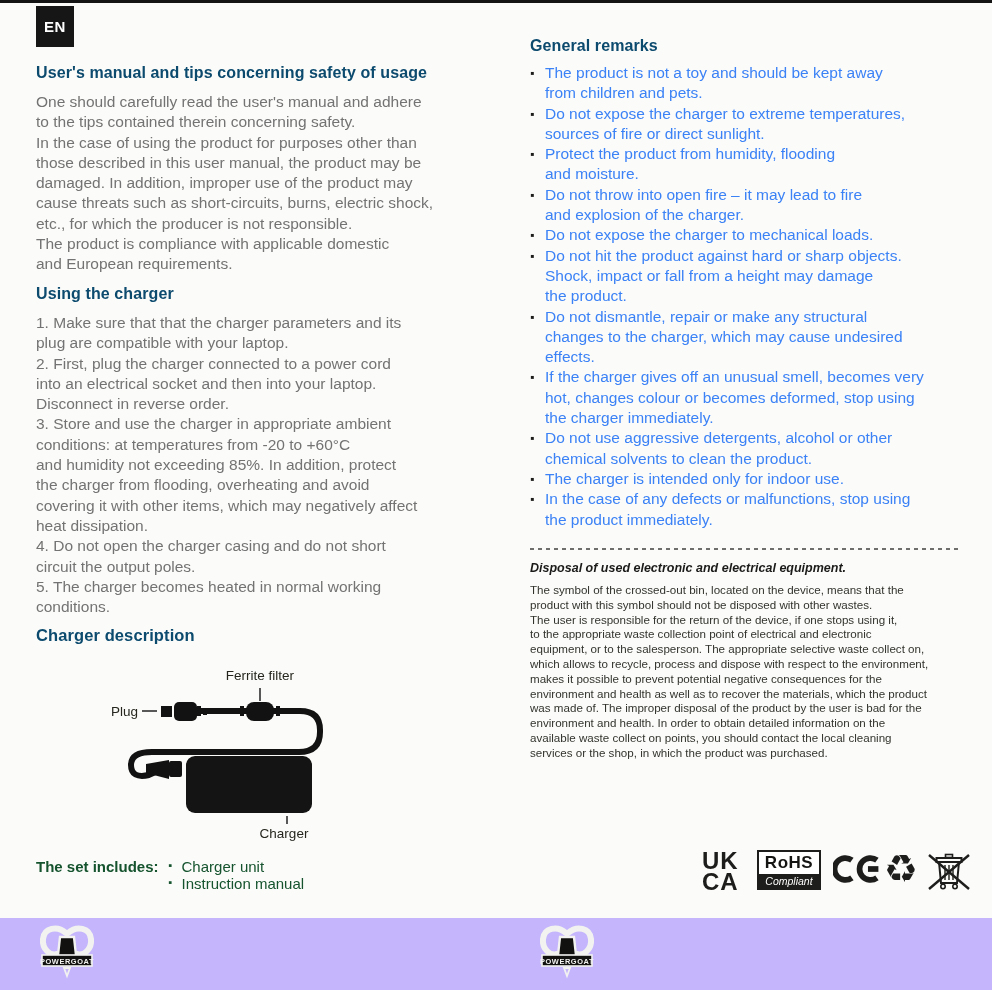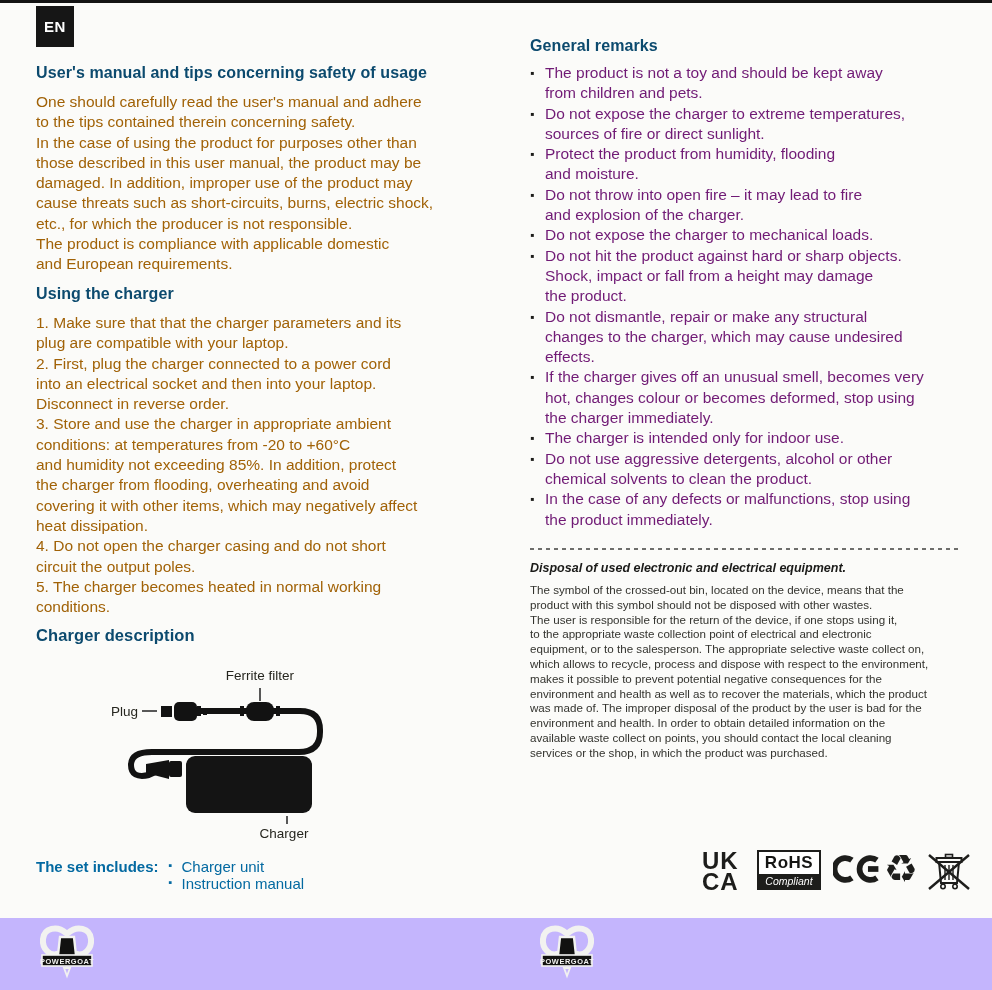--- a/index.html
+++ b/index.html
@@ -18,48 +18,48 @@
     position:absolute;left:36px;top:6px;width:38px;height:41px;
     background:#161616;color:#fff;font-weight:bold;font-size:15px;
     display:flex;align-items:center;justify-content:center;letter-spacing:.5px;
   }
   h2.sec{
     position:absolute;margin:0;font-size:16px;font-weight:bold;color:#0c4a6e;
     letter-spacing:.1px;
   }
   .body-text{
     position:absolute;margin:0;font-size:15.5px;line-height:20.3px;
-    white-space:pre-line;color:#a16207;
+    white-space:pre-line;color:#737373;
   }
   
   ul.bullets{
     position:absolute;left:530px;top:63px;width:452px;margin:0;padding:0;list-style:none;
   }
   ul.bullets li{
     position:relative;padding-left:15px;font-size:15.5px;line-height:20.3px;
-    white-space:pre-line;color:#701a75;
+    white-space:pre-line;color:#3b82f6;
   }
   ul.bullets li::before{
     content:"▪";position:absolute;left:0;top:0;font-size:12px;line-height:20.3px;color:#1c1c1a;
   }
   .dashed-sep{
     position:absolute;left:530px;top:548px;width:430px;height:2px;
     background:repeating-linear-gradient(90deg,#6e6e6c 0 4px,transparent 4px 8px);
   }
   .disposal-title{
     position:absolute;left:530px;top:561px;margin:0;font-size:12.5px;font-weight:bold;color:#1b1b19;font-style:italic;
   }
   .disposal-text{
     position:absolute;left:530px;top:583px;width:458px;margin:0;
     font-size:11.6px;line-height:14.8px;white-space:pre-line;color:#33332e;
   }
   
   .set-line{
     position:absolute;left:36px;top:858px;display:flex;align-items:baseline;
-    font-size:15px;color:#0369a1;
+    font-size:15px;color:#14532d;
   }
   .set-line .lbl{font-weight:bold;margin-right:10px;}
   .set-line ul{display:flex;margin:0;padding:0;list-style:none;flex-direction:column;}
   .set-line li{position:relative;padding-left:13px;margin-right:14px;white-space:nowrap;}
   .set-line li::before{content:"▪";position:absolute;left:0;top:1px;font-size:11px;}
   
   .marks{position:absolute;left:702px;top:846px;height:50px;}
   .ukca{position:absolute;left:0;top:4px;font-weight:bold;font-size:24px;line-height:21px;
         letter-spacing:1px;color:#1d1d1b;text-align:center;}
   .rohs{position:absolute;left:55px;top:4px;width:60px;border:2.5px solid #1d1d1b;background:#fff;}
@@ -166,23 +166,23 @@
       <li>Do not expose the charger to mechanical loads.</li>
       <li>Do not hit the product against hard or sharp objects.
 Shock, impact or fall from a height may damage
 the product.</li>
       <li>Do not dismantle, repair or make any structural
 changes to the charger, which may cause undesired
 effects.</li>
       <li>If the charger gives off an unusual smell, becomes very
 hot, changes colour or becomes deformed, stop using
 the charger immediately.</li>
-      <li>The charger is intended only for indoor use.</li>
       <li>Do not use aggressive detergents, alcohol or other
 chemical solvents to clean the product.</li>
+      <li>The charger is intended only for indoor use.</li>
       <li>In the case of any defects or malfunctions, stop using
 the product immediately.</li>
     </ul>
 
   <div class="dashed-sep"></div>
 
   <p class="disposal-title">Disposal of used electronic and electrical equipment.</p>
 
   <p class="disposal-text">The symbol of the crossed-out bin, located on the device, means that the
 product with this symbol should not be disposed with other wastes.

